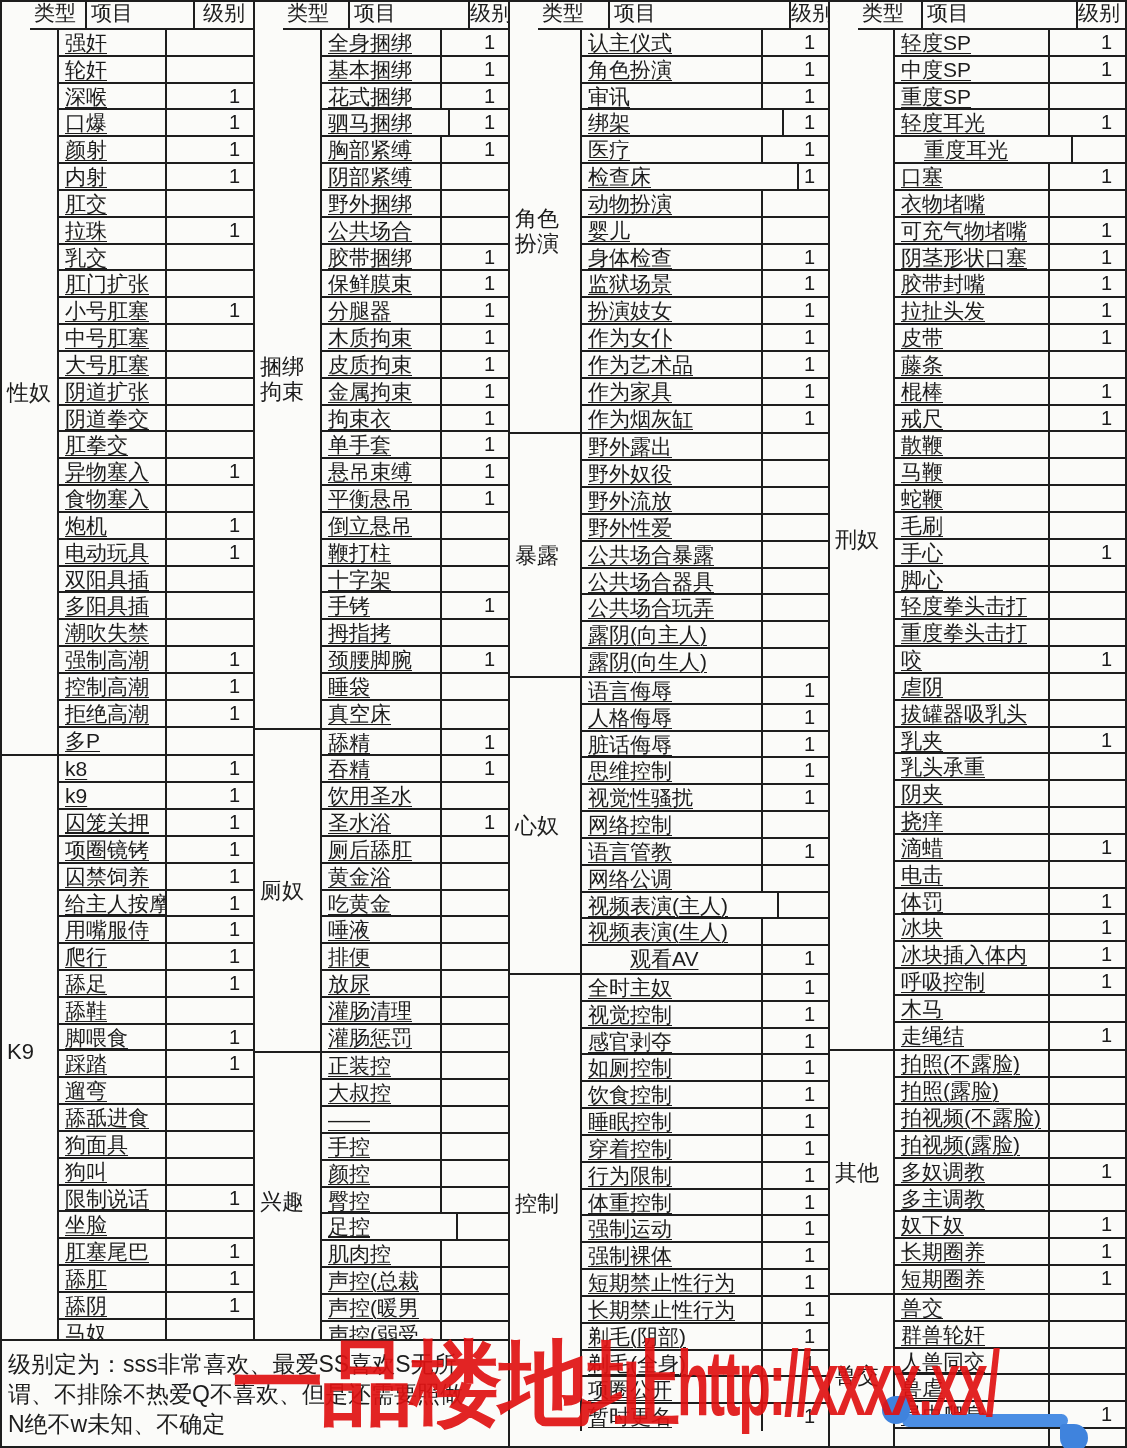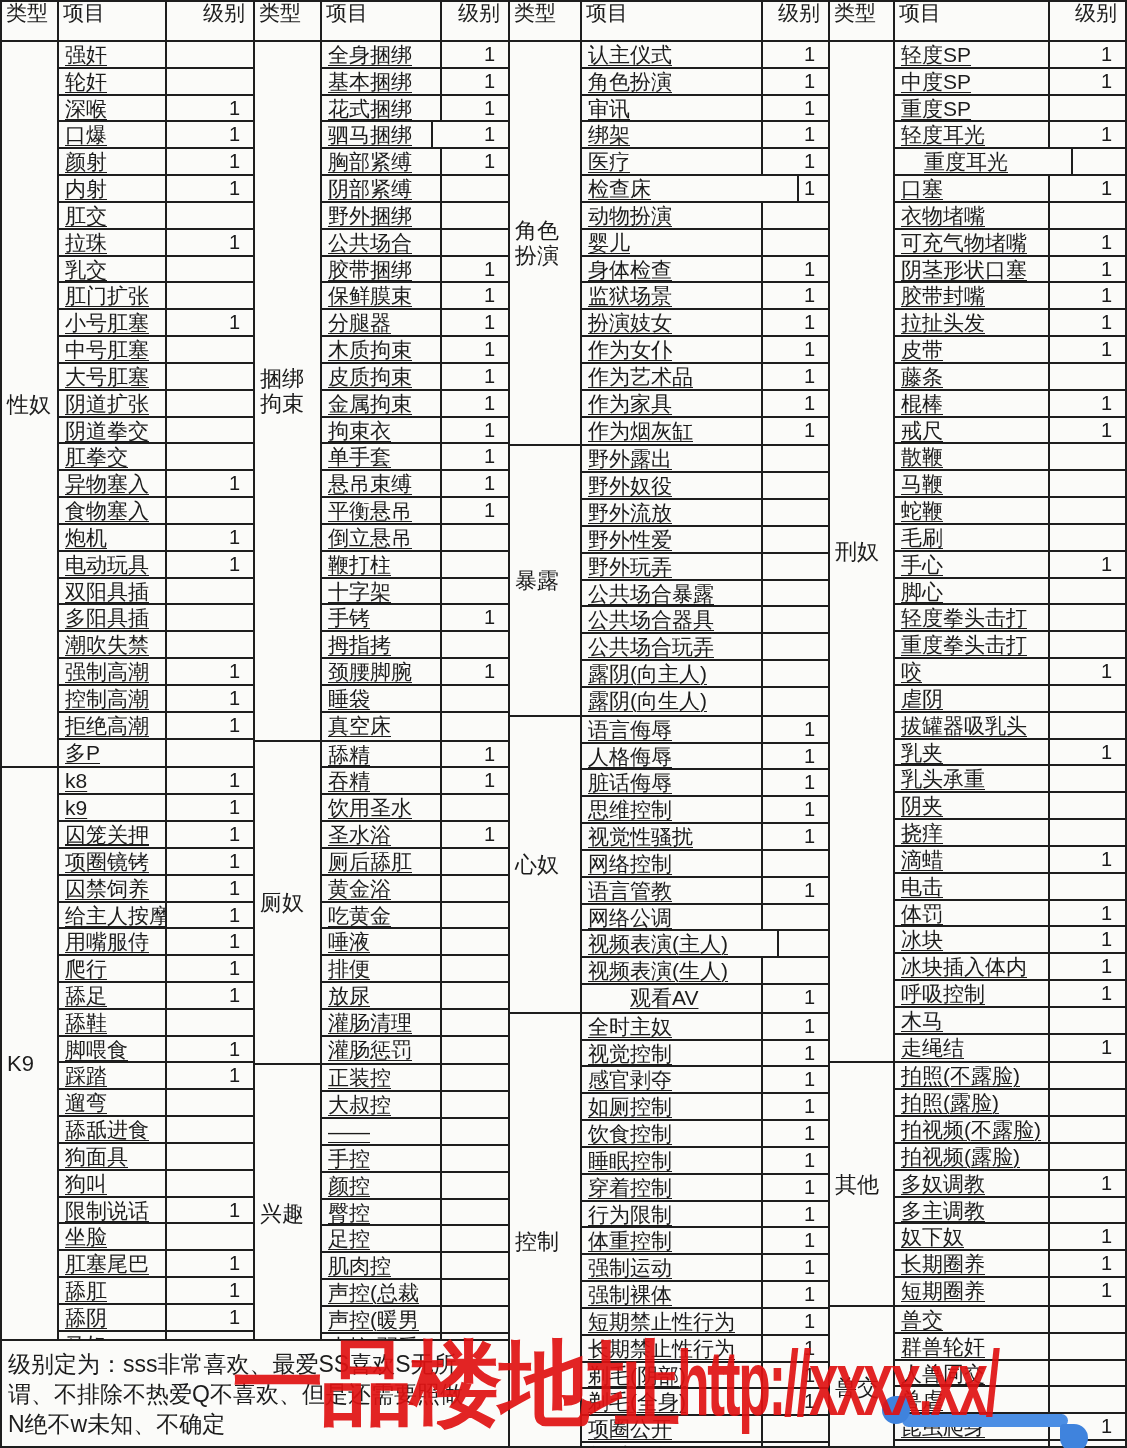--- a/index.html
+++ b/index.html
@@ -1,19 +1,19 @@
 <!DOCTYPE html>
 <html><head>
 <meta charset="utf-8">
 <style>
   html,body{margin:0;padding:0;background:#dddddb;}
   #page{position:relative;width:1127px;height:1448px;background:#f7f7f5;overflow:hidden;
         font-family:"Liberation Sans","DejaVu Sans",sans-serif;color:#1c1c1c;}
   .grp{position:absolute;top:0;border:2px solid #1e1e1e;box-sizing:border-box;background:#fbfbf9;}
-  .hdr{display:flex;height:40px;border-bottom:2px solid #1e1e1e;box-sizing:border-box;}
+  .hdr{display:flex;height:28px;border-bottom:2px solid #1e1e1e;box-sizing:border-box;margin-left:28px;}
   .hcell{box-sizing:border-box;font-size:21px;line-height:22px;padding-left:4px;white-space:nowrap;overflow:hidden;}
   .hcell.b{border-right:2px solid #1e1e1e;}
   .hcell.lvl{flex:1;text-align:right;padding-right:8px;padding-left:0;}
   .sec{display:flex;border-bottom:2px solid #1e1e1e;box-sizing:border-box;}
   .sec:last-child{border-bottom:none;}
   .cat{box-sizing:border-box;border-right:2px solid #1e1e1e;display:flex;align-items:center;
        font-size:22px;line-height:25px;padding-left:5px;word-break:break-all;}
   .rows{flex:1;display:flex;flex-direction:column;min-width:0;}
   .row{display:flex;height:26.84px;border-bottom:2px solid #1e1e1e;box-sizing:border-box;}
   .row:last-child{border-bottom:none;}
@@ -272,21 +272,21 @@
             </div>
             <div class="row">
               <div class="cell item" style="width: 120px;"><span>基本捆绑</span></div>
               <div class="cell level">1</div>
             </div>
             <div class="row">
               <div class="cell item" style="width: 120px;"><span>花式捆绑</span></div>
               <div class="cell level">1</div>
             </div>
             <div class="row">
-              <div class="cell item" style="width: 111px;"><span>驷马捆绑</span></div>
+              <div class="cell item" style="width: 128px;"><span>驷马捆绑</span></div>
               <div class="cell level">1</div>
             </div>
             <div class="row">
               <div class="cell item" style="width: 120px;"><span>胸部紧缚</span></div>
               <div class="cell level">1</div>
             </div>
             <div class="row">
               <div class="cell item" style="width: 120px;"><span>阴部紧缚</span></div>
               <div class="cell level"></div>
             </div>
@@ -450,21 +450,21 @@
             </div>
             <div class="row">
               <div class="cell item" style="width: 120px;"><span>颜控</span></div>
               <div class="cell level"></div>
             </div>
             <div class="row">
               <div class="cell item" style="width: 120px;"><span>臀控</span></div>
               <div class="cell level"></div>
             </div>
             <div class="row">
-              <div class="cell item" style="width: 120px;"><span>足控</span></div>
+              <div class="cell item" style="width: 136px; text-decoration: underline;"><span>足控</span></div>
               <div class="cell level"></div>
             </div>
             <div class="row">
               <div class="cell item" style="width: 120px;"><span>肌肉控</span></div>
               <div class="cell level"></div>
             </div>
             <div class="row">
               <div class="cell item" style="width: 120px;"><span>声控(总裁</span></div>
               <div class="cell level"></div>
             </div>
@@ -496,21 +496,21 @@
             </div>
             <div class="row">
               <div class="cell item" style="width: 181px;"><span>角色扮演</span></div>
               <div class="cell level">1</div>
             </div>
             <div class="row">
               <div class="cell item" style="width: 181px;"><span>审讯</span></div>
               <div class="cell level">1</div>
             </div>
             <div class="row">
-              <div class="cell item" style="width: 181px;"><span>绑架</span></div>
+              <div class="cell item" style="width: 202px;"><span>绑架</span></div>
               <div class="cell level">1</div>
             </div>
             <div class="row">
               <div class="cell item" style="width: 181px;"><span>医疗</span></div>
               <div class="cell level">1</div>
             </div>
             <div class="row">
               <div class="cell item" style="width: 217px;"><span>检查床</span></div>
               <div class="cell level">1</div>
             </div>
@@ -564,24 +564,20 @@
             <div class="row">
               <div class="cell item" style="width: 181px;"><span>野外奴役</span></div>
               <div class="cell level"></div>
             </div>
             <div class="row">
               <div class="cell item" style="width: 181px;"><span>野外流放</span></div>
               <div class="cell level"></div>
             </div>
             <div class="row">
               <div class="cell item" style="width: 181px;"><span>野外性爱</span></div>
-              <div class="cell level"></div>
-            </div>
-            <div class="row">
-              <div class="cell item" style="width: 181px;"><span>野外玩弄</span></div>
               <div class="cell level"></div>
             </div>
             <div class="row">
               <div class="cell item" style="width: 181px;"><span>公共场合暴露</span></div>
               <div class="cell level"></div>
             </div>
             <div class="row">
               <div class="cell item" style="width: 181px;"><span>公共场合器具</span></div>
               <div class="cell level"></div>
             </div>

